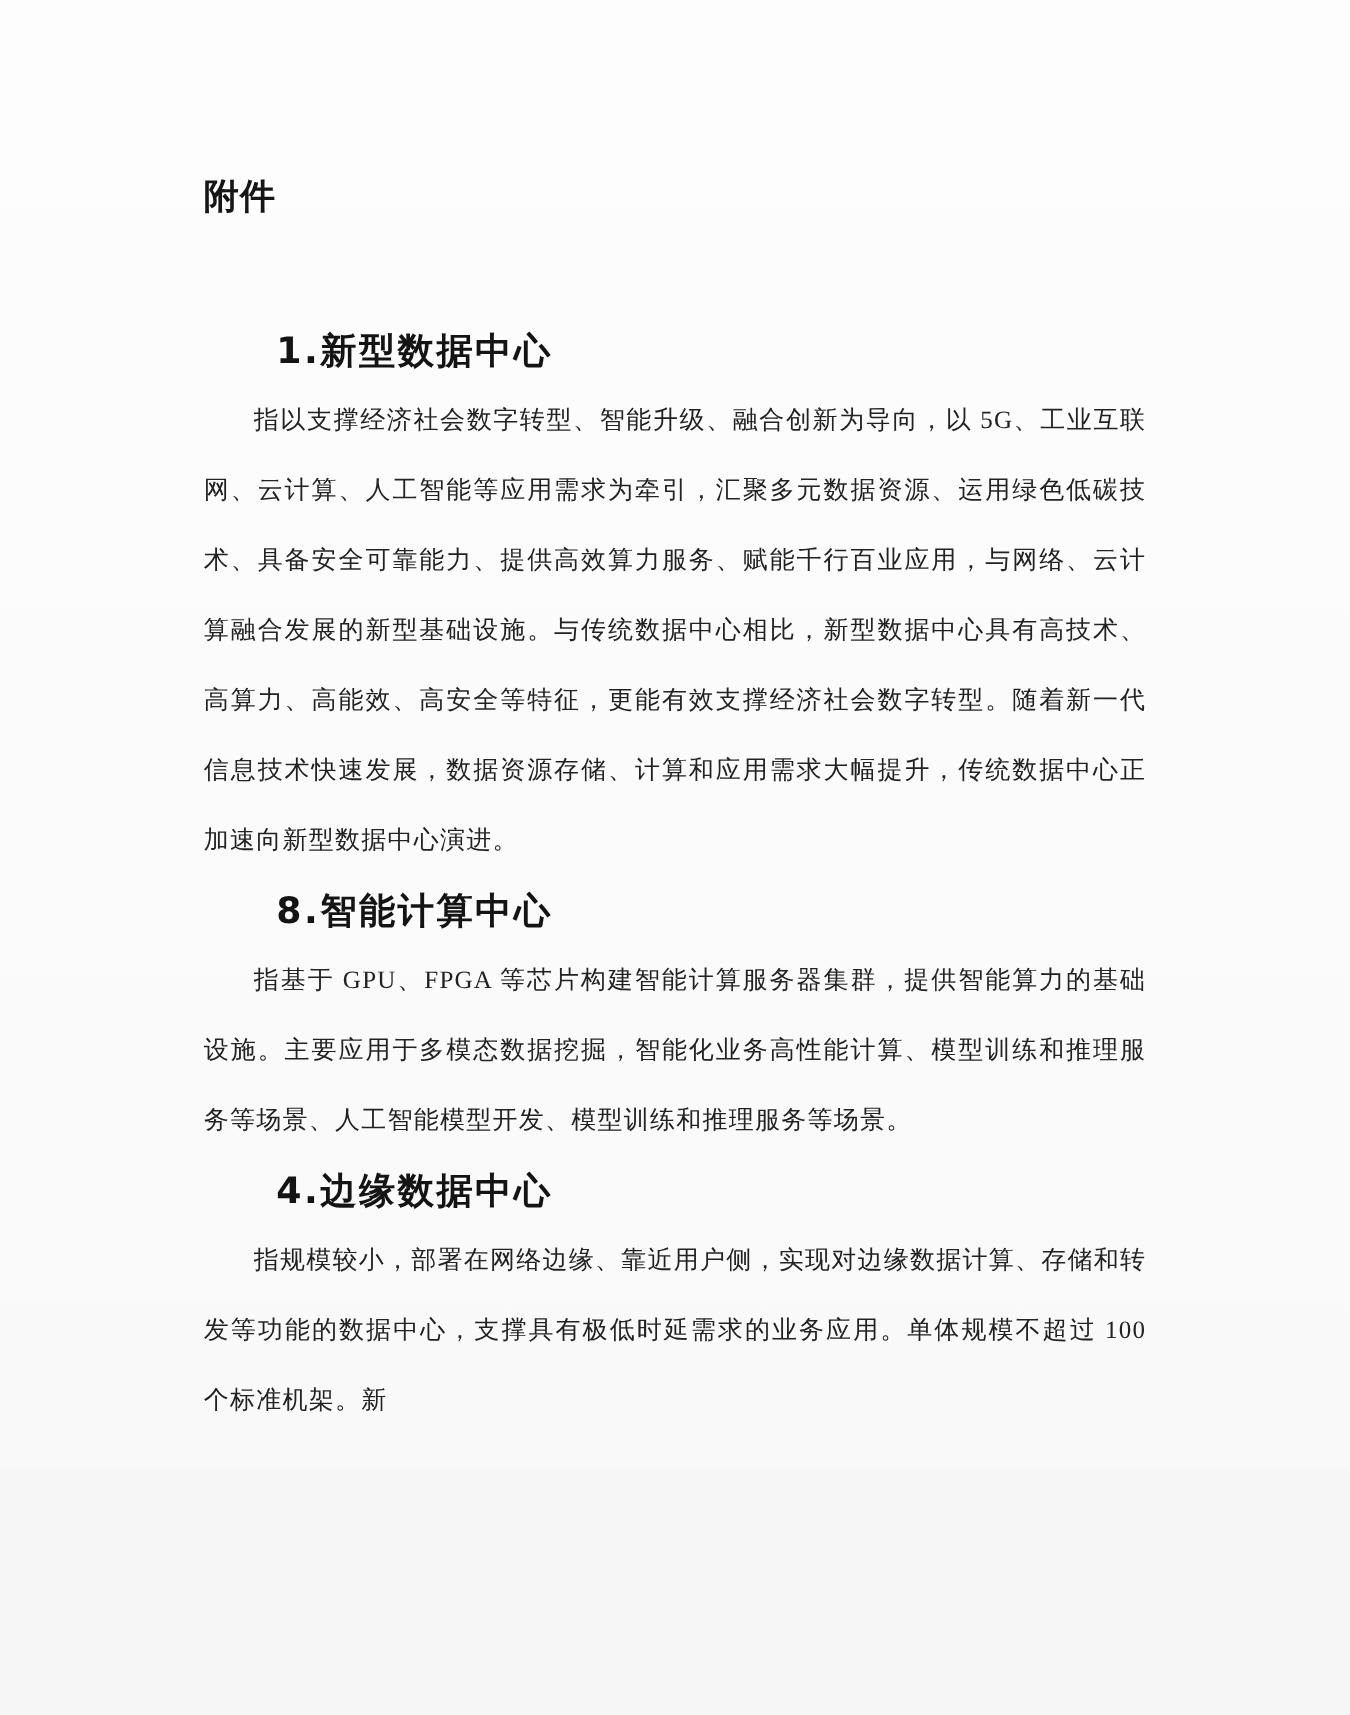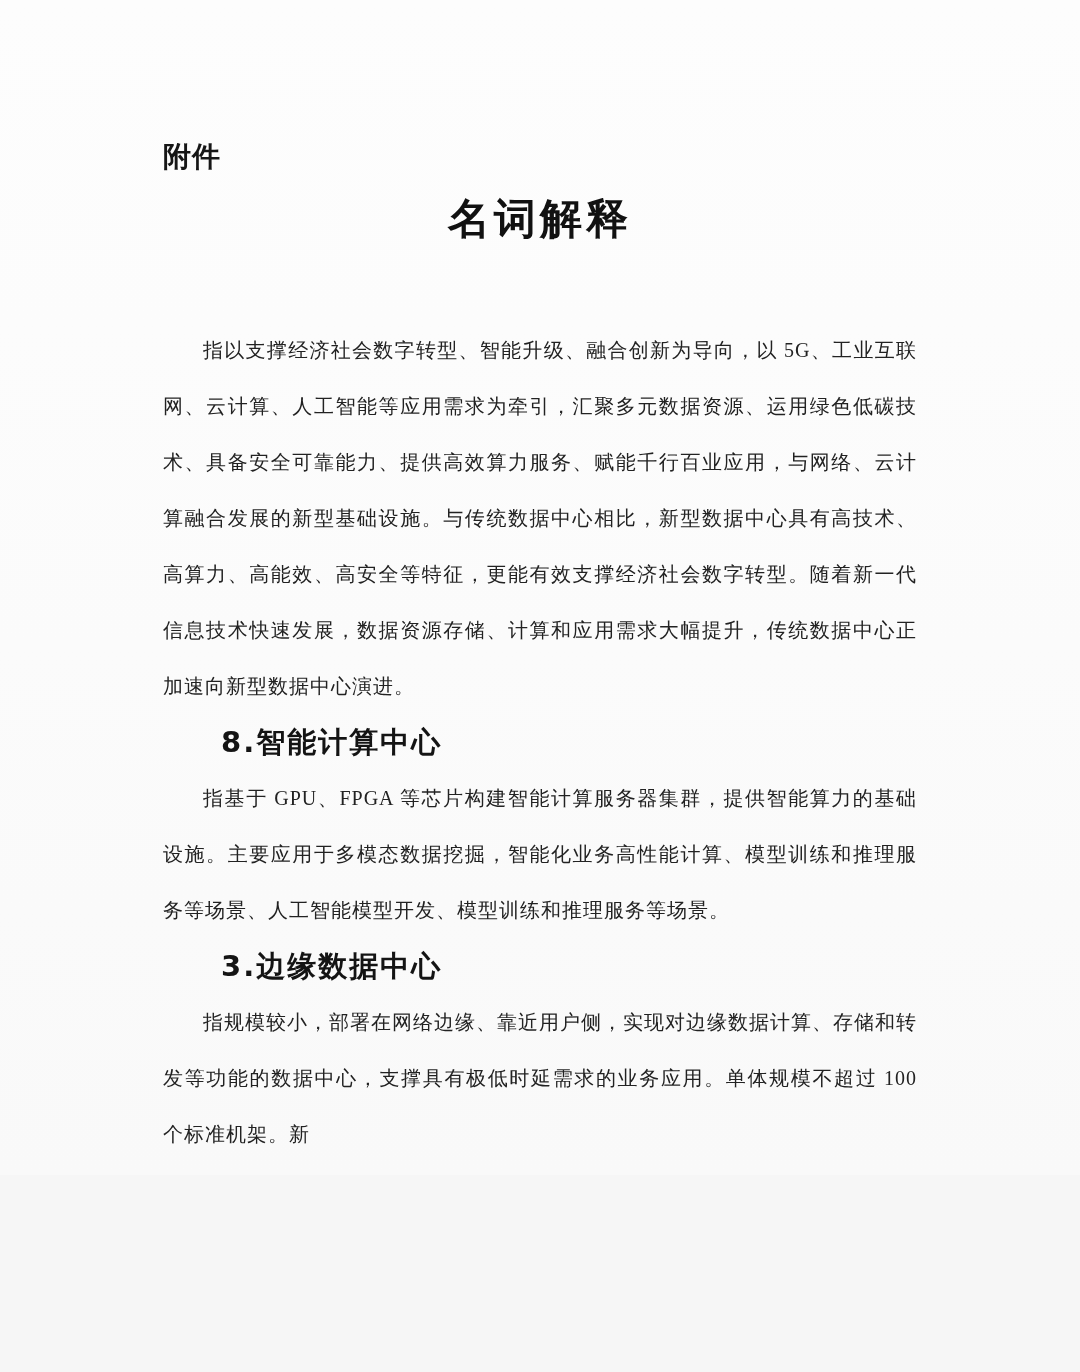--- a/index.html
+++ b/index.html
@@ -65,32 +65,32 @@
     color: #222;
   }
 </style>
 </head>
 <body>
 
 <div class="page">
 
   <div class="attachment">附件</div>
 
-  <h1 class="doc-title">名词解释</h1>
 
   <div class="content">
 
     <section>
+      <h2 class="sec-h">1.新型数据中心</h2>
       <p class="body-p">指以支撑经济社会数字转型、智能升级、融合创新为导向，以 5G、工业互联网、云计算、人工智能等应用需求为牵引，汇聚多元数据资源、运用绿色低碳技术、具备安全可靠能力、提供高效算力服务、赋能千行百业应用，与网络、云计算融合发展的新型基础设施。与传统数据中心相比，新型数据中心具有高技术、高算力、高能效、高安全等特征，更能有效支撑经济社会数字转型。随着新一代信息技术快速发展，数据资源存储、计算和应用需求大幅提升，传统数据中心正加速向新型数据中心演进。</p>
     </section>
 
     <section>
       <h2 class="sec-h">8.智能计算中心</h2>
       <p class="body-p">指基于 GPU、FPGA 等芯片构建智能计算服务器集群，提供智能算力的基础设施。主要应用于多模态数据挖掘，智能化业务高性能计算、模型训练和推理服务等场景、人工智能模型开发、模型训练和推理服务等场景。</p>
     </section>
 
     <section>
-      <h2 class="sec-h">3.边缘数据中心</h2>
+      <h2 class="sec-h">4.边缘数据中心</h2>
       <p class="body-p">指规模较小，部署在网络边缘、靠近用户侧，实现对边缘数据计算、存储和转发等功能的数据中心，支撑具有极低时延需求的业务应用。单体规模不超过 100 个标准机架。新</p>
     </section>
 
   </div>
 </div>
 
 </body></html>

